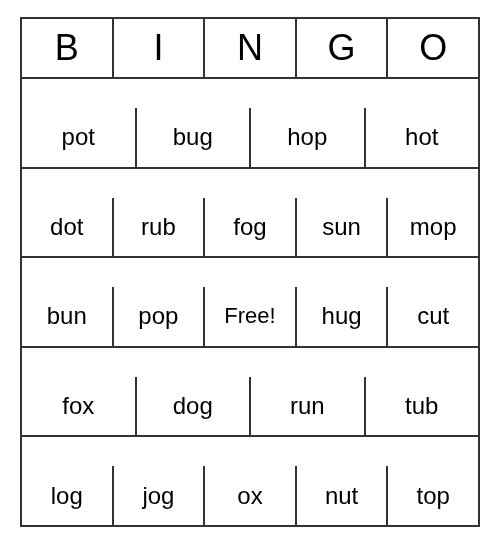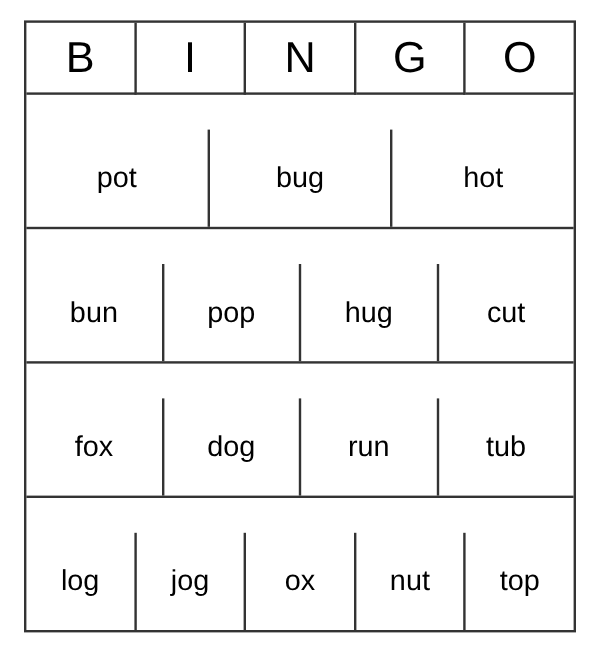--- a/index.html
+++ b/index.html
@@ -89,25 +89,34 @@
   <div class="header-cell">B</div>
       <div class="header-cell">I</div>
       <div class="header-cell">N</div>
       <div class="header-cell">G</div>
       <div class="header-cell">O</div>
     </div>
   <div class="bingo-body">
   <div class="bingo-row">
         <div class="bingo-cell">pot</div>
         <div class="bingo-cell">bug</div>
+        <div class="bingo-cell">hop</div>
         <div class="bingo-cell">hot</div>
+      </div>
+      <div class="bingo-row">
+        <div class="bingo-cell">dot</div>
+        <div class="bingo-cell">rub</div>
+        <div class="bingo-cell">fog</div>
+        <div class="bingo-cell">sun</div>
+        <div class="bingo-cell">mop</div>
       </div>
       <div class="bingo-row">
         <div class="bingo-cell">bun</div>
         <div class="bingo-cell">pop</div>
+        <div class="bingo-cell free-cell">Free!</div>
         <div class="bingo-cell">hug</div>
         <div class="bingo-cell">cut</div>
       </div>
       <div class="bingo-row">
         <div class="bingo-cell">fox</div>
         <div class="bingo-cell">dog</div>
         <div class="bingo-cell">run</div>
         <div class="bingo-cell">tub</div>
       </div>
       <div class="bingo-row">

